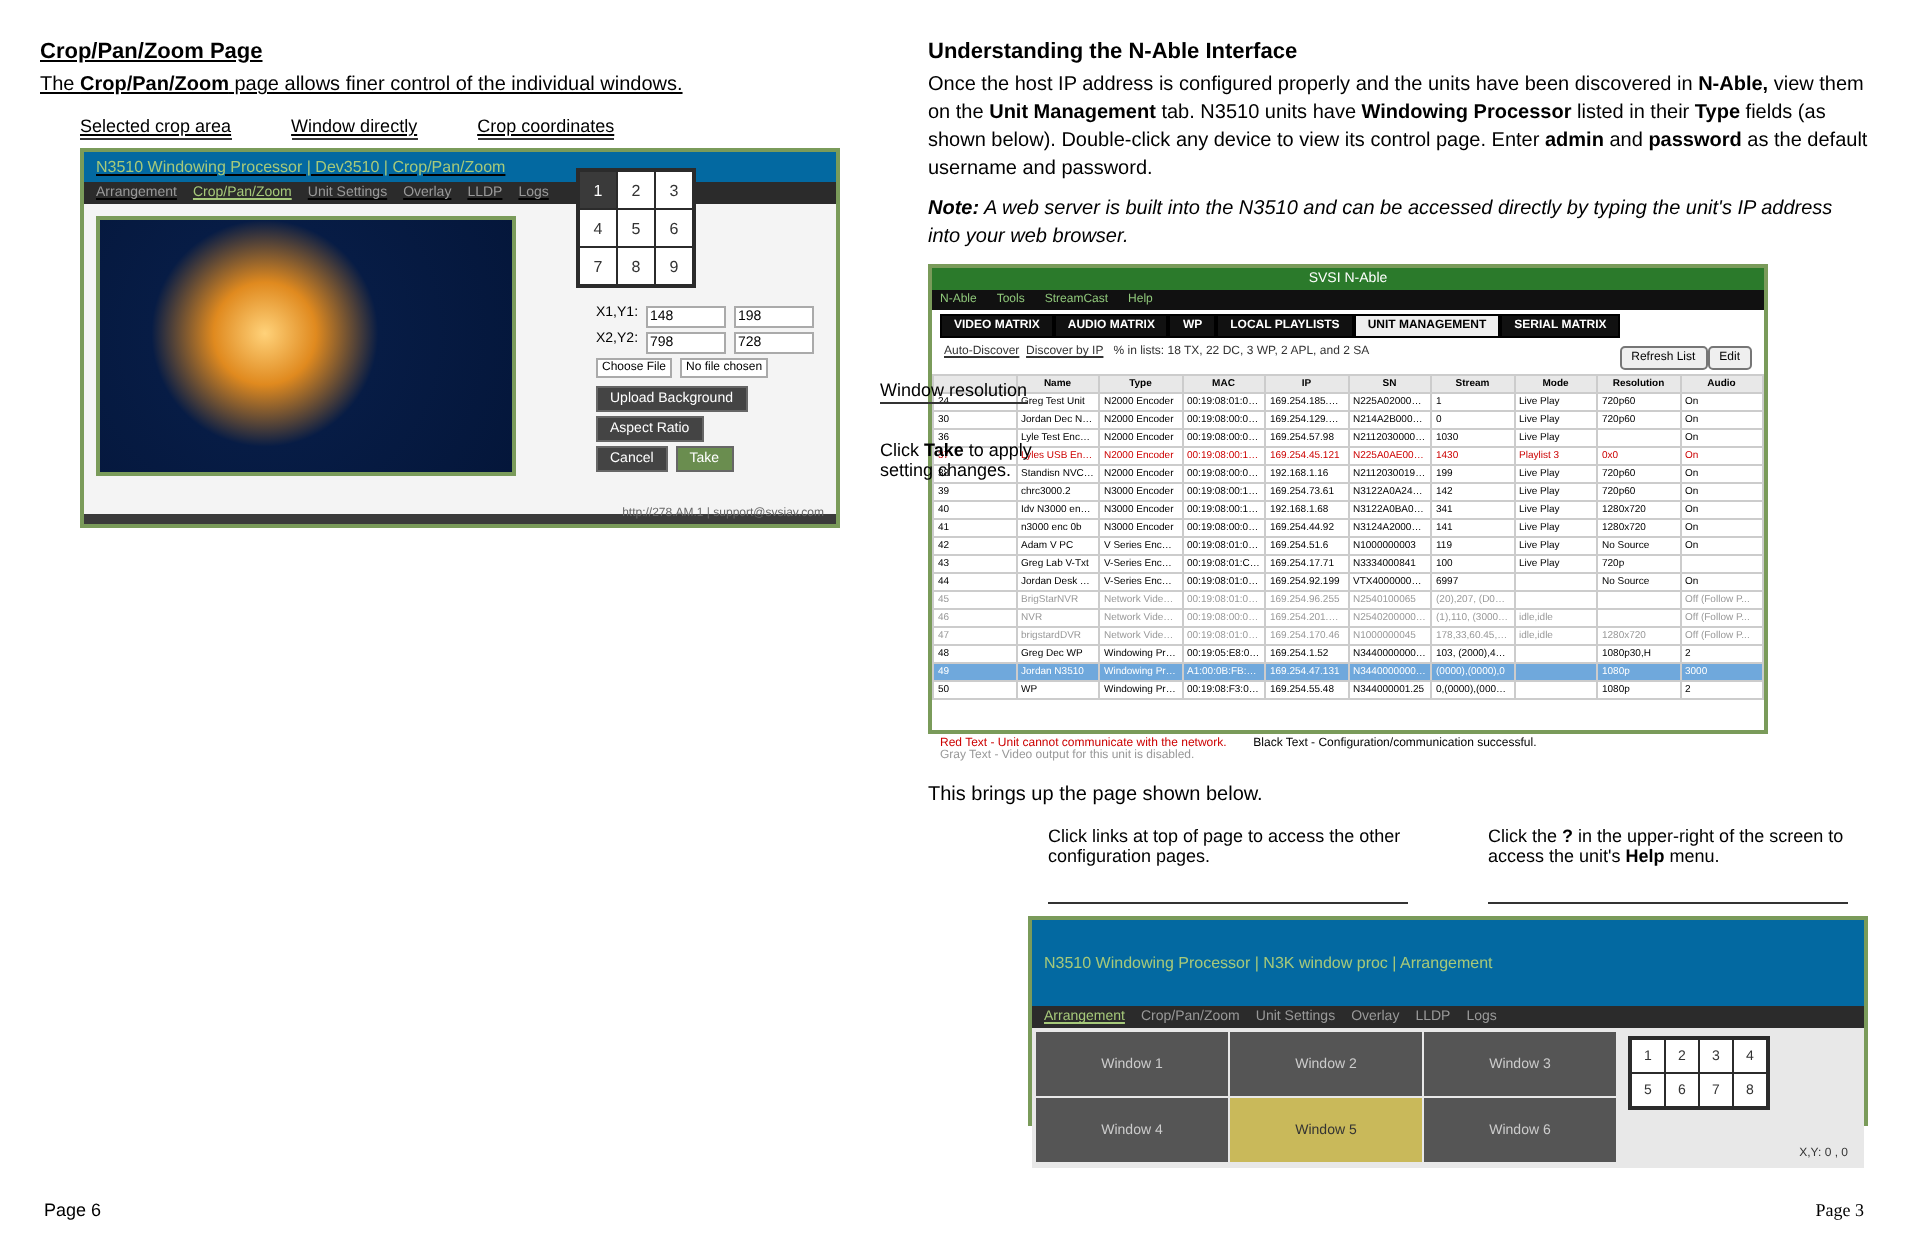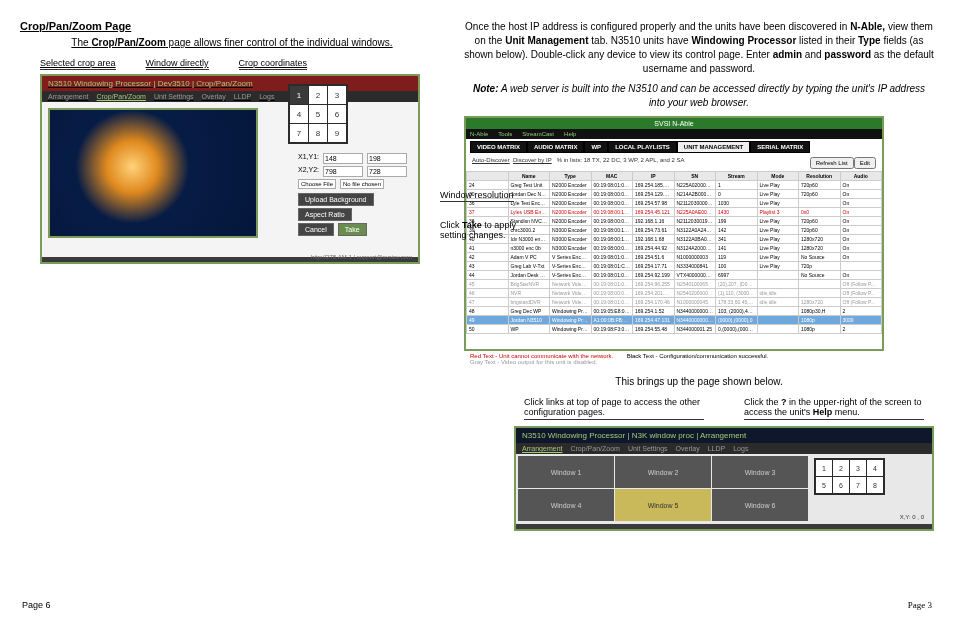--- a/index.html
+++ b/index.html
@@ -1,28 +1,28 @@
 <!DOCTYPE html>
 <html><head>
 <meta charset="utf-8">
 <style>
   * { box-sizing: border-box; margin: 0; padding: 0; }
   body { font-family: Arial, sans-serif; font-size: 10px; color: #000; background: #fff; width: 954px; height: 618px; position: relative; }
   .page { display: flex; gap: 20px; padding: 20px; }
   .col { flex: 1; }
   h3 { font-size: 11px; font-weight: bold; margin-bottom: 4px; }
-  p { font-size: 10px; line-height: 1.4; margin-bottom: 6px; text-align: center; }
+  p { font-size: 10px; line-height: 1.4; margin-bottom: 6px; }
   .italic { font-style: italic; }
   .bold { font-weight: bold; }
   .callout-label { font-size: 9px; border-bottom: 1px solid #333; display: inline-block; padding-bottom: 1px; }
   .callout-row { display: flex; gap: 30px; margin: 8px 0 4px 20px; }
   
   
   .shot1 { border: 2px solid #7a9b5a; width: 380px; height: 190px; margin-left: 20px; position: relative; background: #3a3a3a; }
-  .shot1-title { background: #7f1d1d; color: #a6c97a; font-size: 8px; padding: 3px 6px; }
+  .shot1-title { background: #0369a1; color: #a6c97a; font-size: 8px; padding: 3px 6px; }
   .shot1-tabs { background: #2b2b2b; font-size: 7px; color: #999; padding: 2px 6px; display: flex; gap: 8px; }
   .shot1-tabs span.active { color: #a6c97a; text-decoration: underline; }
   .shot1-body { display: flex; background: #f4f4f4; height: 155px; }
   .jelly { width: 210px; height: 130px; margin: 6px; background: radial-gradient(circle at 40% 45%, #ffd27a 0%, #e08a1f 18%, #071c45 40%, #04163a 100%); border: 2px solid #7a9b5a; position: relative; }
   .grid9 { position: absolute; top: 8px; right: 70px; background: #2b2b2b; display: grid; grid-template-columns: repeat(3,18px); grid-template-rows: repeat(3,18px); gap: 1px; padding: 2px; }
   .grid9 div { background: #fff; color: #333; font-size: 8px; display: flex; align-items: center; justify-content: center; }
   .grid9 div.sel { background: #3a3a3a; color: #fff; }
   .ctrls { position: absolute; right: 10px; top: 75px; width: 110px; font-size: 7px; }
   .ctrls .row { display: flex; gap: 4px; margin: 2px 0; }
   .ctrls .row input { width: 40px; font-size: 7px; border: 1px solid #aaa; padding: 1px; }
@@ -50,33 +50,33 @@
   .tbl th { background: #e8e8e8; }
   .tbl tr.red td { color: #c00; }
   .tbl tr.gray td { color: #999; }
   .tbl tr.sel td { background: #6fa8dc; color: #fff; }
   .shot2-legend { font-size: 6px; padding: 2px 6px; }
   .shot2-legend .r { color: #c00; }
   .shot2-legend .g { color: #999; }
   
   
   .shot3 { border: 2px solid #7a9b5a; width: 420px; height: 105px; margin-left: 50px; background: #3a3a3a; }
-  .shot3-title { background: #0f172a; color: #a6c97a; font-size: 8px; padding: 3px 6px; }
+  .shot3-title { background: #0369a1; color: #a6c97a; font-size: 8px; padding: 17px 6px; }
   .shot3-tabs { background: #2b2b2b; font-size: 7px; color: #999; padding: 2px 6px; display: flex; gap: 8px; }
   .shot3-tabs span.active { color: #a6c97a; text-decoration: underline; }
   .shot3-body { display: flex; background: #e8e8e8; height: 70px; position: relative; }
   .wins { display: grid; grid-template-columns: repeat(3, 1fr); grid-template-rows: repeat(2, 1fr); gap: 1px; width: 290px; height: 65px; margin: 2px; }
   .wins div { background: #555; color: #ccc; font-size: 7px; display: flex; align-items: center; justify-content: center; }
   .wins div.sel2 { background: #c9b95a; color: #333; }
   .grid9b { background: #2b2b2b; display: grid; grid-template-columns: repeat(4,16px); grid-template-rows: repeat(2,16px); gap: 1px; padding: 2px; margin: 4px; align-self: flex-start; }
   .grid9b div { background: #fff; color: #333; font-size: 7px; display: flex; align-items: center; justify-content: center; }
   .xy { font-size: 6px; color: #333; position: absolute; right: 8px; bottom: 4px; }
   
   .bot-callouts { display: flex; gap: 40px; margin: 8px 0 6px 60px; }
-  .bot-callouts div { width: 180px; font-size: 9px; border-bottom: 1px solid #333; padding-bottom: 2px; }
+  .bot-callouts div { width: 180px; font-size: 9px; border-bottom: 1px solid #333; padding-bottom: 18px; }
   
   .footer { position: absolute; bottom: 8px; font-size: 9px; }
   .footL { left: 22px; text-align: center; }
   .footR { right: 22px; font-family: Liberation Serif, serif; }
   .q { position: absolute; right: 4px; top: 2px; color: #fff; font-weight: bold; }
 </style>
 </head>
 <body>
 
 <div class="page">
@@ -140,20 +140,21 @@
     </div>
 
     <div class="right-labels">
       <div class="callout-label">Window resolution</div>
       <div style="width:80px;"><span>Click </span><span class="bold">Take</span><span> to apply setting changes.</span></div>
     </div>
 
   </div>
 
   <div class="col">
+    <h3>Understanding the N-Able Interface</h3>
     <p>
       <span>Once the host IP address is configured properly and the units have been discovered in </span><span class="bold">N-Able,</span><span> view them on the </span><span class="bold">Unit Management</span><span> tab. N3510 units have </span><span class="bold">Windowing Processor</span><span> listed in their </span><span class="bold">Type</span><span> fields (as shown below). Double-click any device to view its control page. Enter </span><span class="bold">admin</span><span> and </span><span class="bold">password</span><span> as the default username and password.</span>
     </p>
     <p class="italic"><span class="bold">Note:</span><span> A web server is built into the N3510 and can be accessed directly by typing the unit's IP address into your web browser.</span></p>
 
     <div class="shot2">
       <div class="shot2-title">SVSI N-Able</div>
       <div class="shot2-menu">
         <span>N-Able</span>
           <span>Tools</span>

